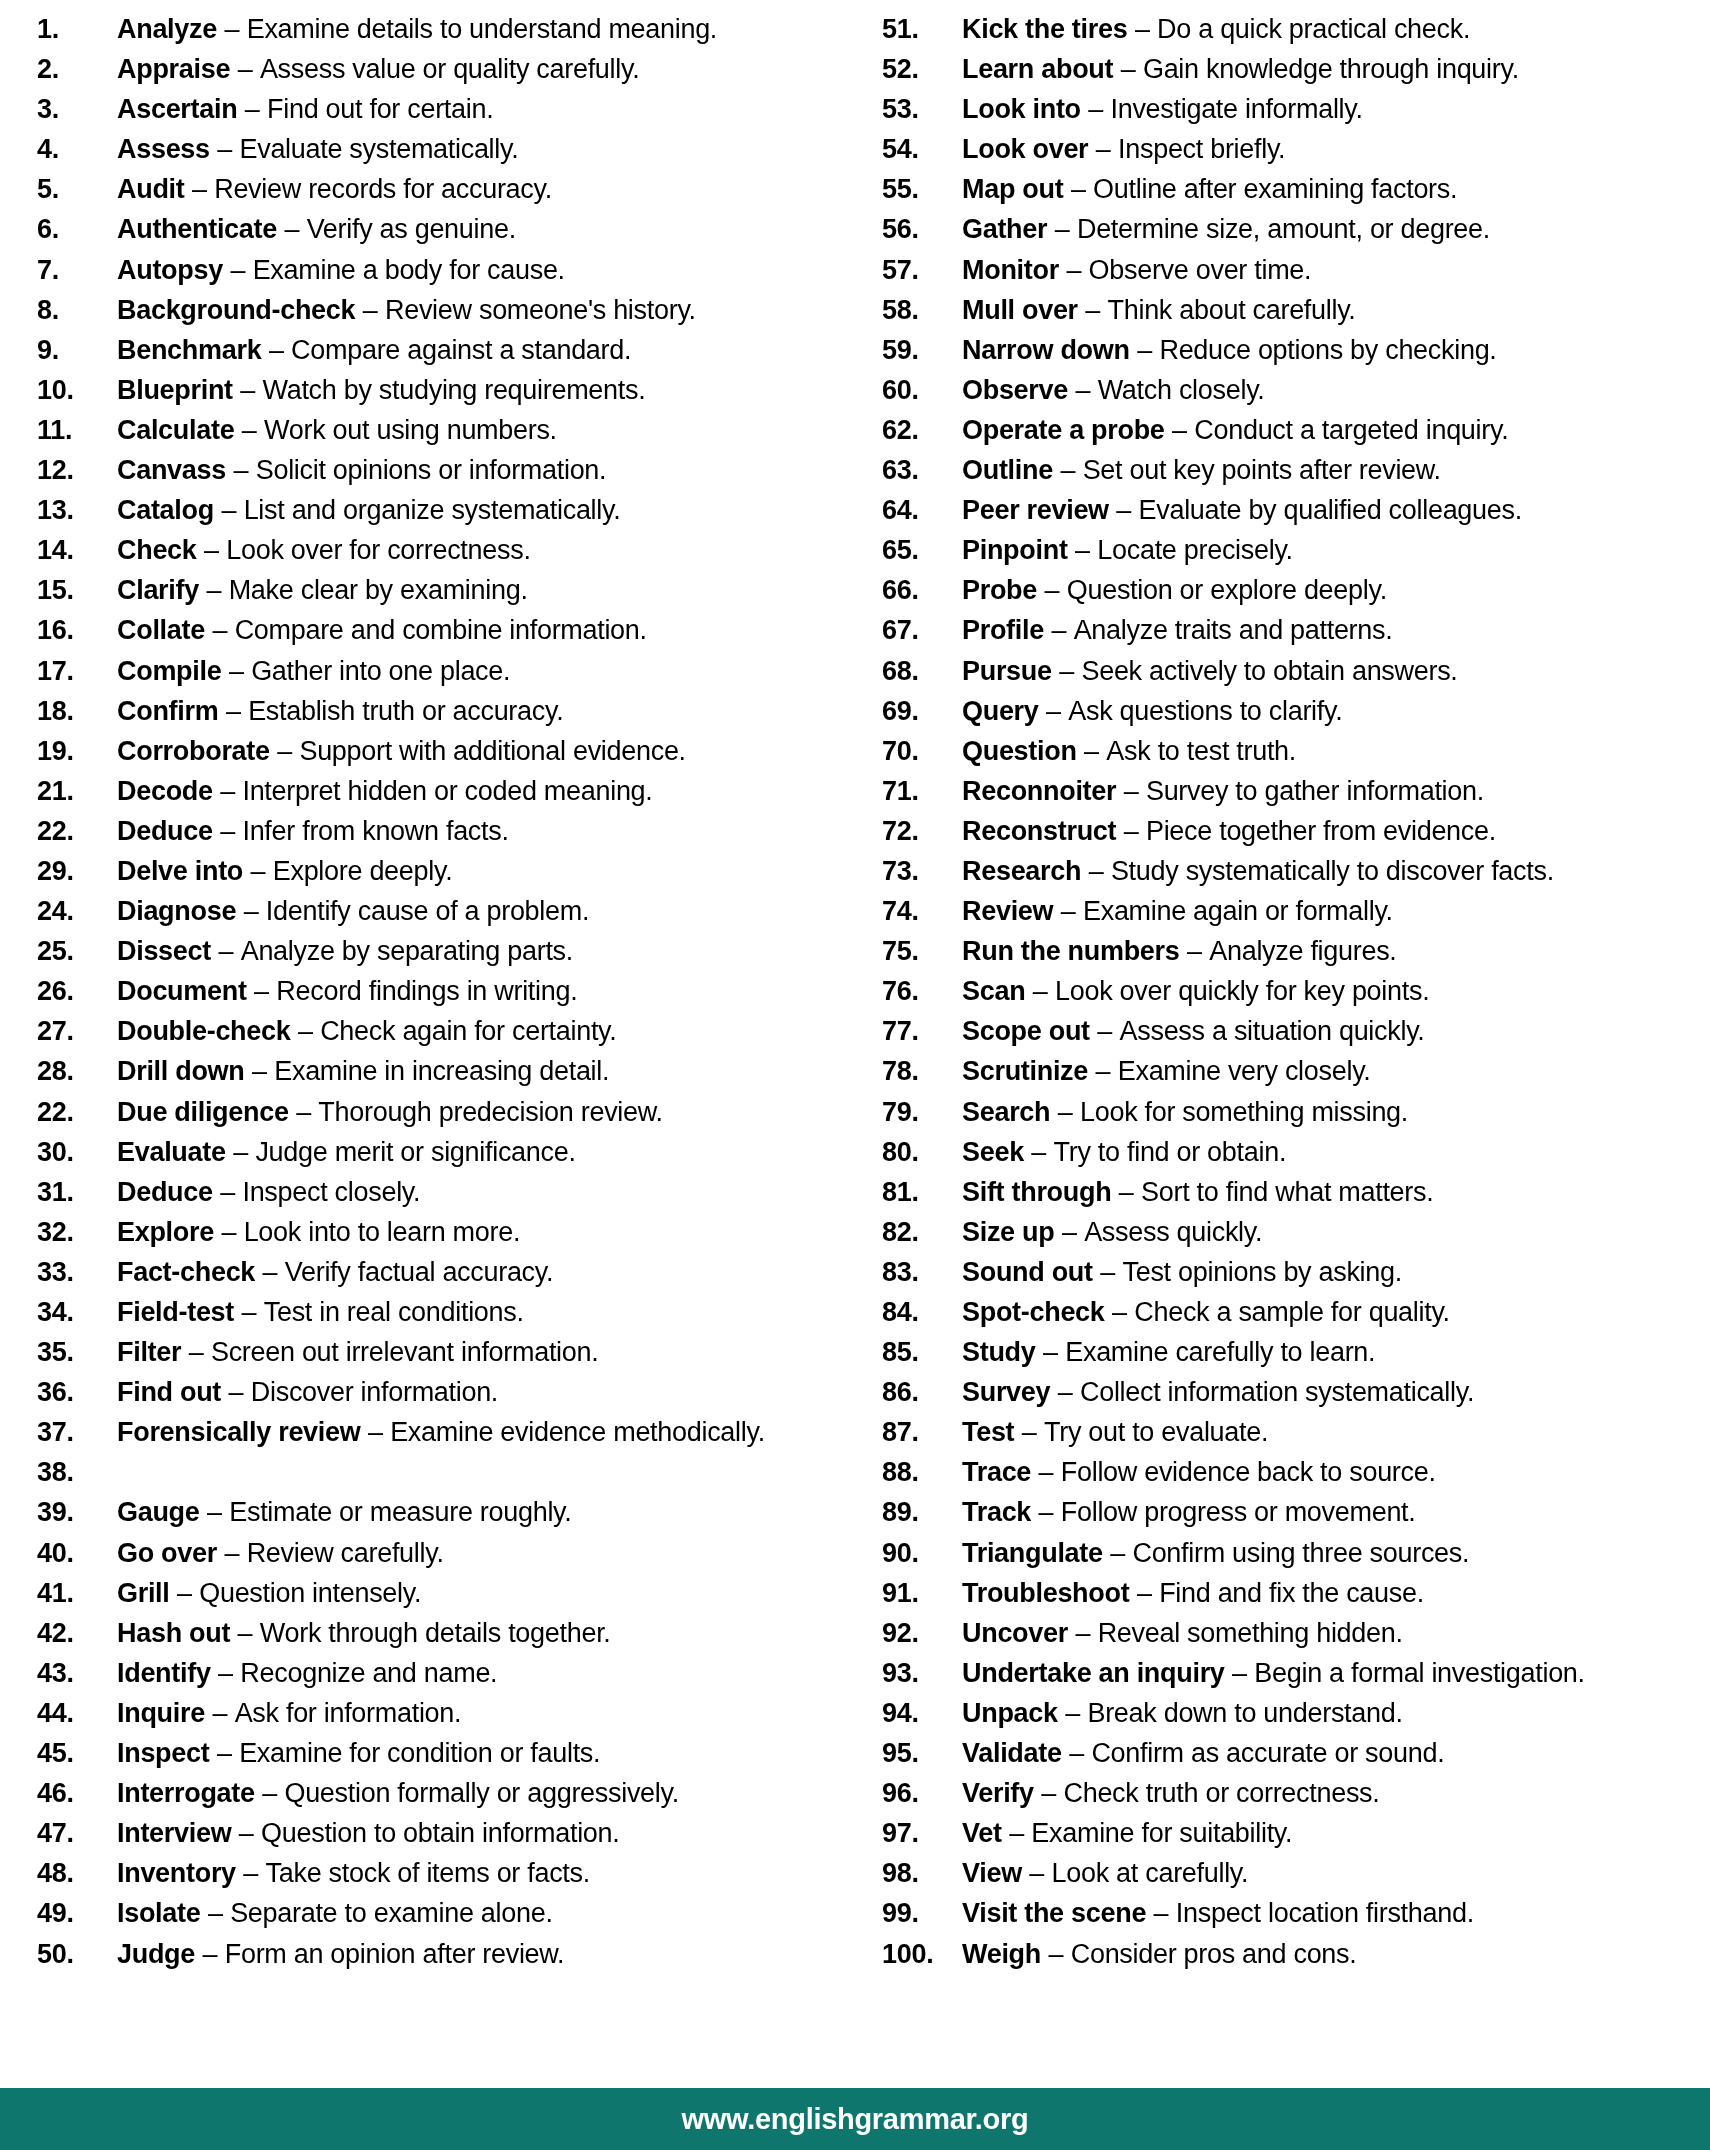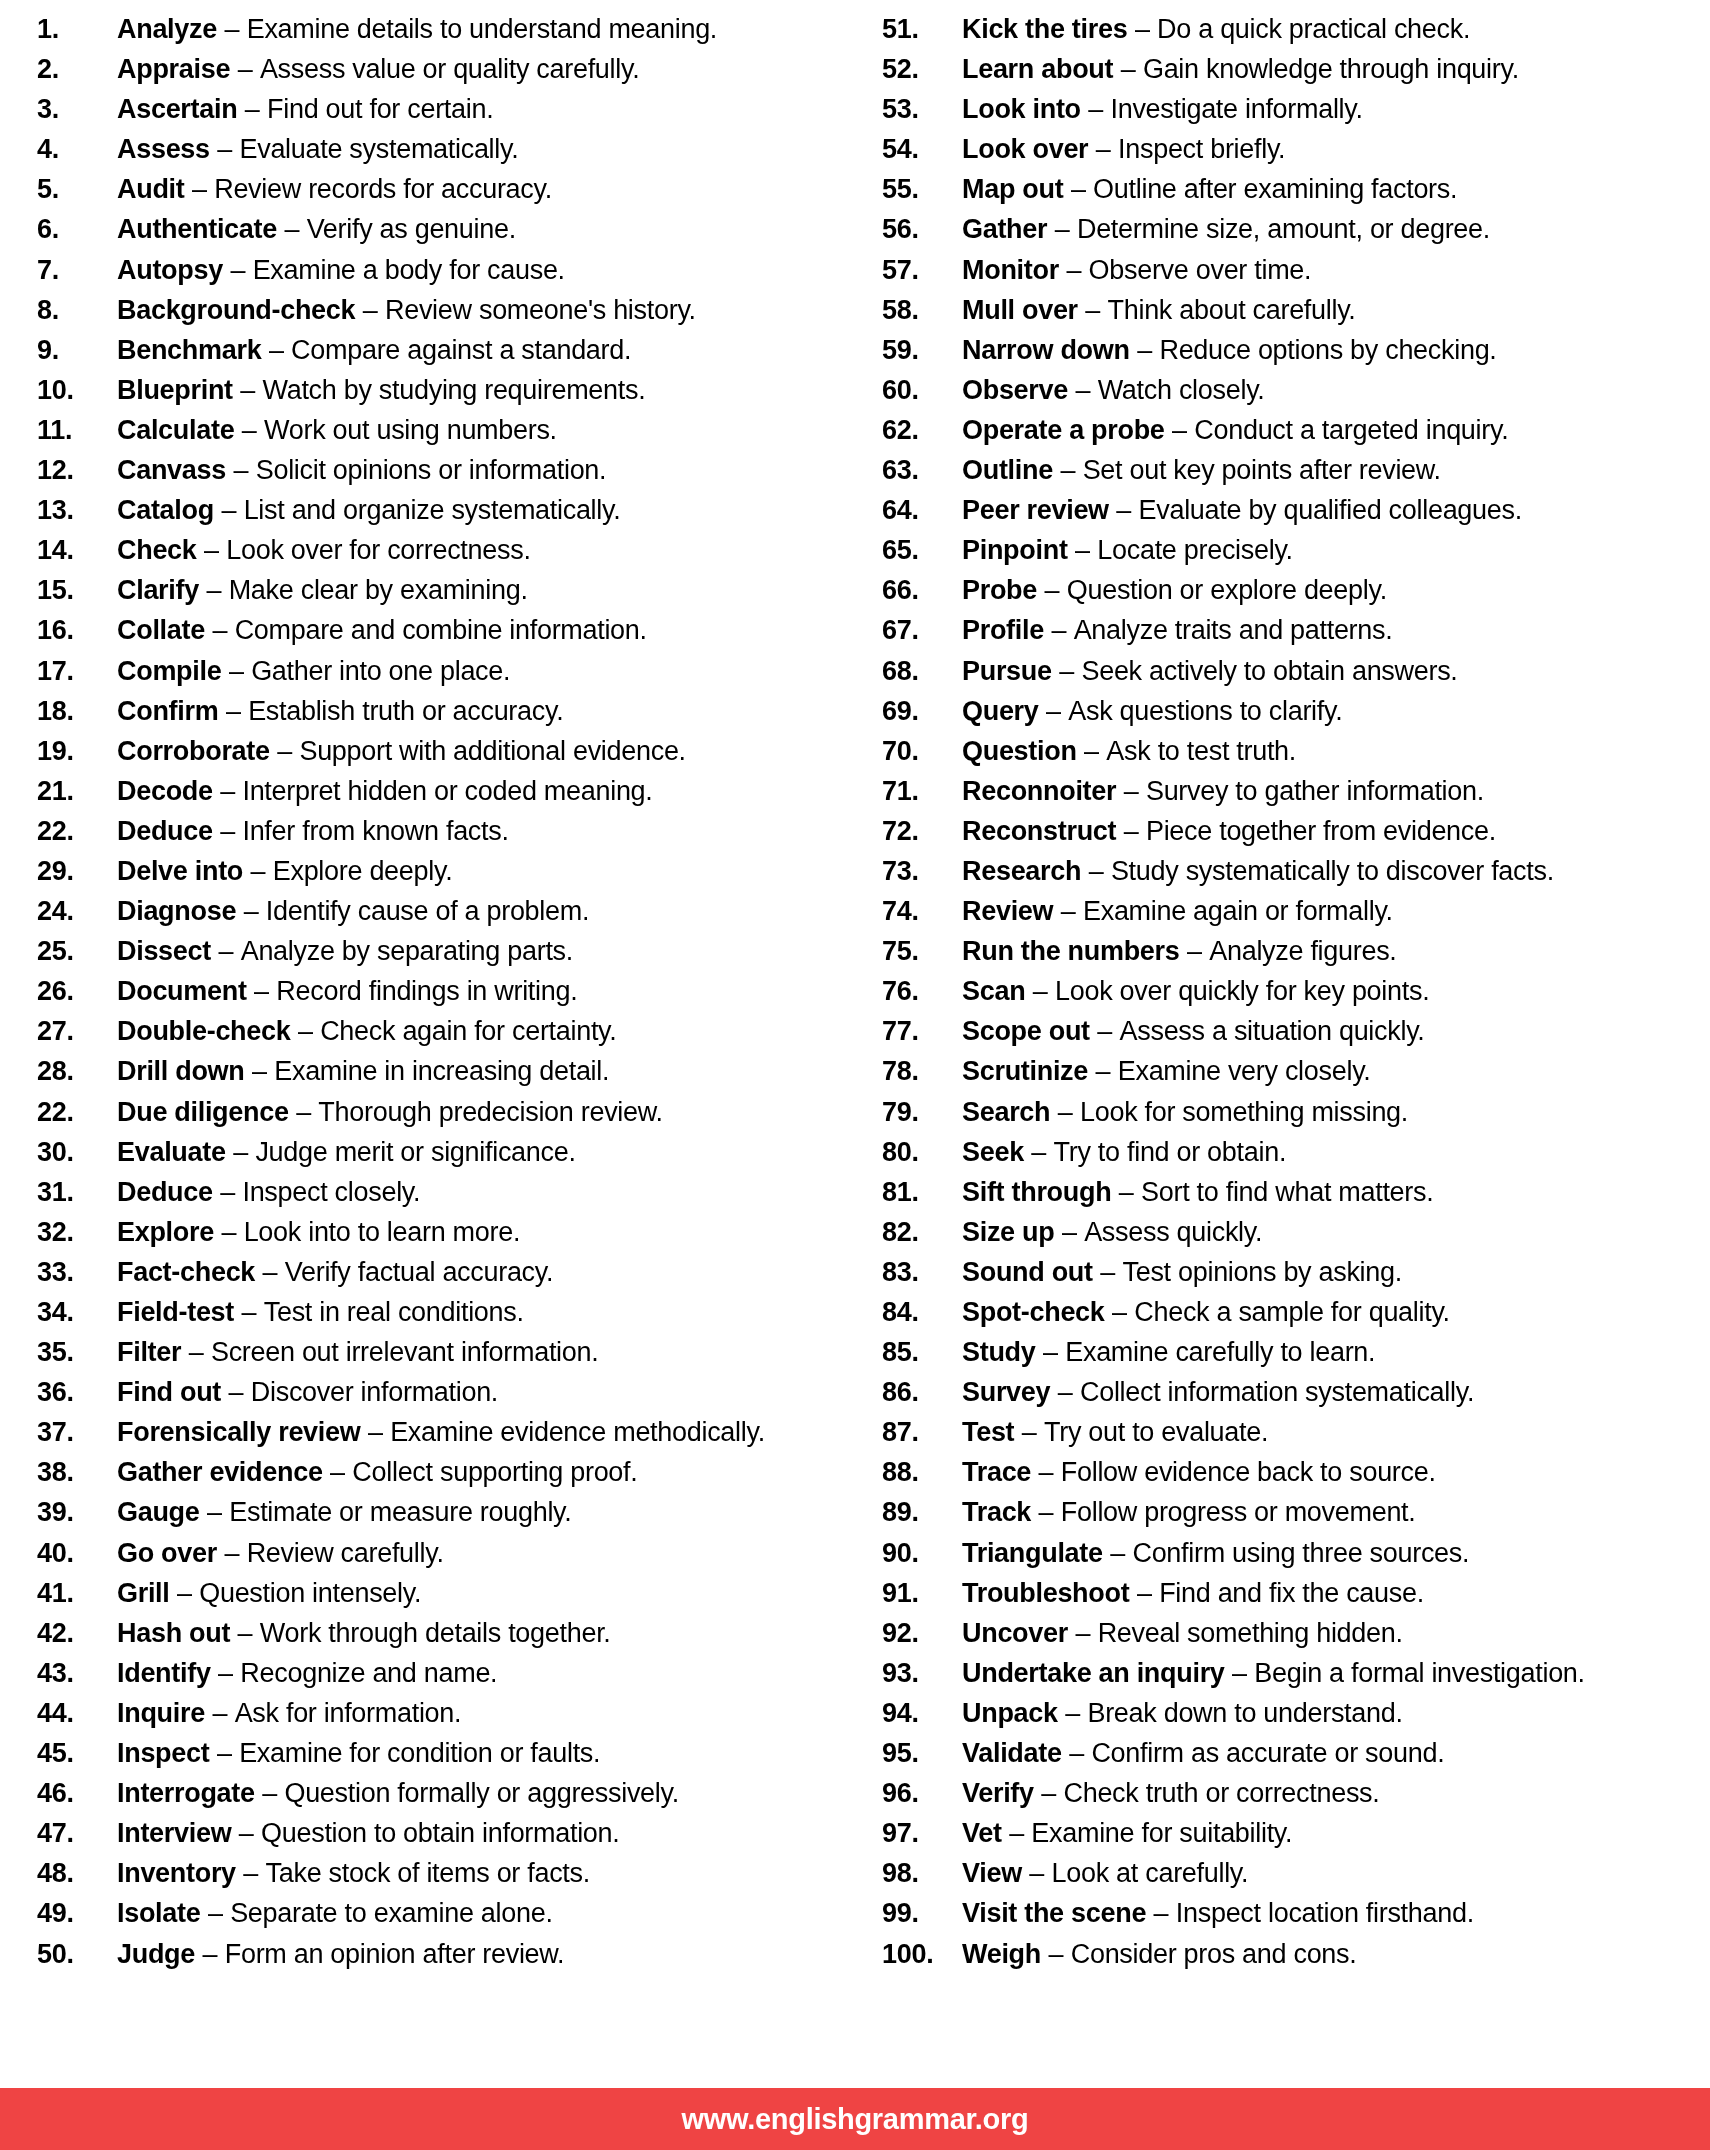--- a/index.html
+++ b/index.html
@@ -247,21 +247,20 @@
       <span class="text"><span class="term">Find out</span><span class="sep">–</span><span class="def">Discover information.</span></span>
     </div>
 
     <div class="entry">
       <span class="num">37.</span>
       <span class="text"><span class="term">Forensically review</span><span class="sep">–</span><span class="def">Examine evidence methodically.</span></span>
     </div>
 
     <div class="entry">
       <span class="num">38.</span>
-      <span class="text"><span class="term">Gather evidence</span><span class="sep">–</span><span class="def">Collect supporting proof.</span></span>
     </div>
 
     <div class="entry">
       <span class="num">39.</span>
       <span class="text"><span class="term">Gauge</span><span class="sep">–</span><span class="def">Estimate or measure roughly.</span></span>
     </div>
 
     <div class="entry">
       <span class="num">40.</span>
       <span class="text"><span class="term">Go over</span><span class="sep">–</span><span class="def">Review carefully.</span></span>
@@ -559,18 +558,18 @@
       <span class="text"><span class="term">Visit the scene</span><span class="sep">–</span><span class="def">Inspect location firsthand.</span></span>
     </div>
 
     <div class="entry">
       <span class="num">100.</span>
       <span class="text"><span class="term">Weigh</span><span class="sep">–</span><span class="def">Consider pros and cons.</span></span>
     </div>
   </div>
   </div>
 
-  <div class="footer" style="background: #ef4444;">
+  <div class="footer" style="background: #0f766e;">
     <span class="footer-url" style="color: rgb(255, 255, 255);">www.englishgrammar.org</span>
   </div>
 
 </div>
 
 
 </body></html>

